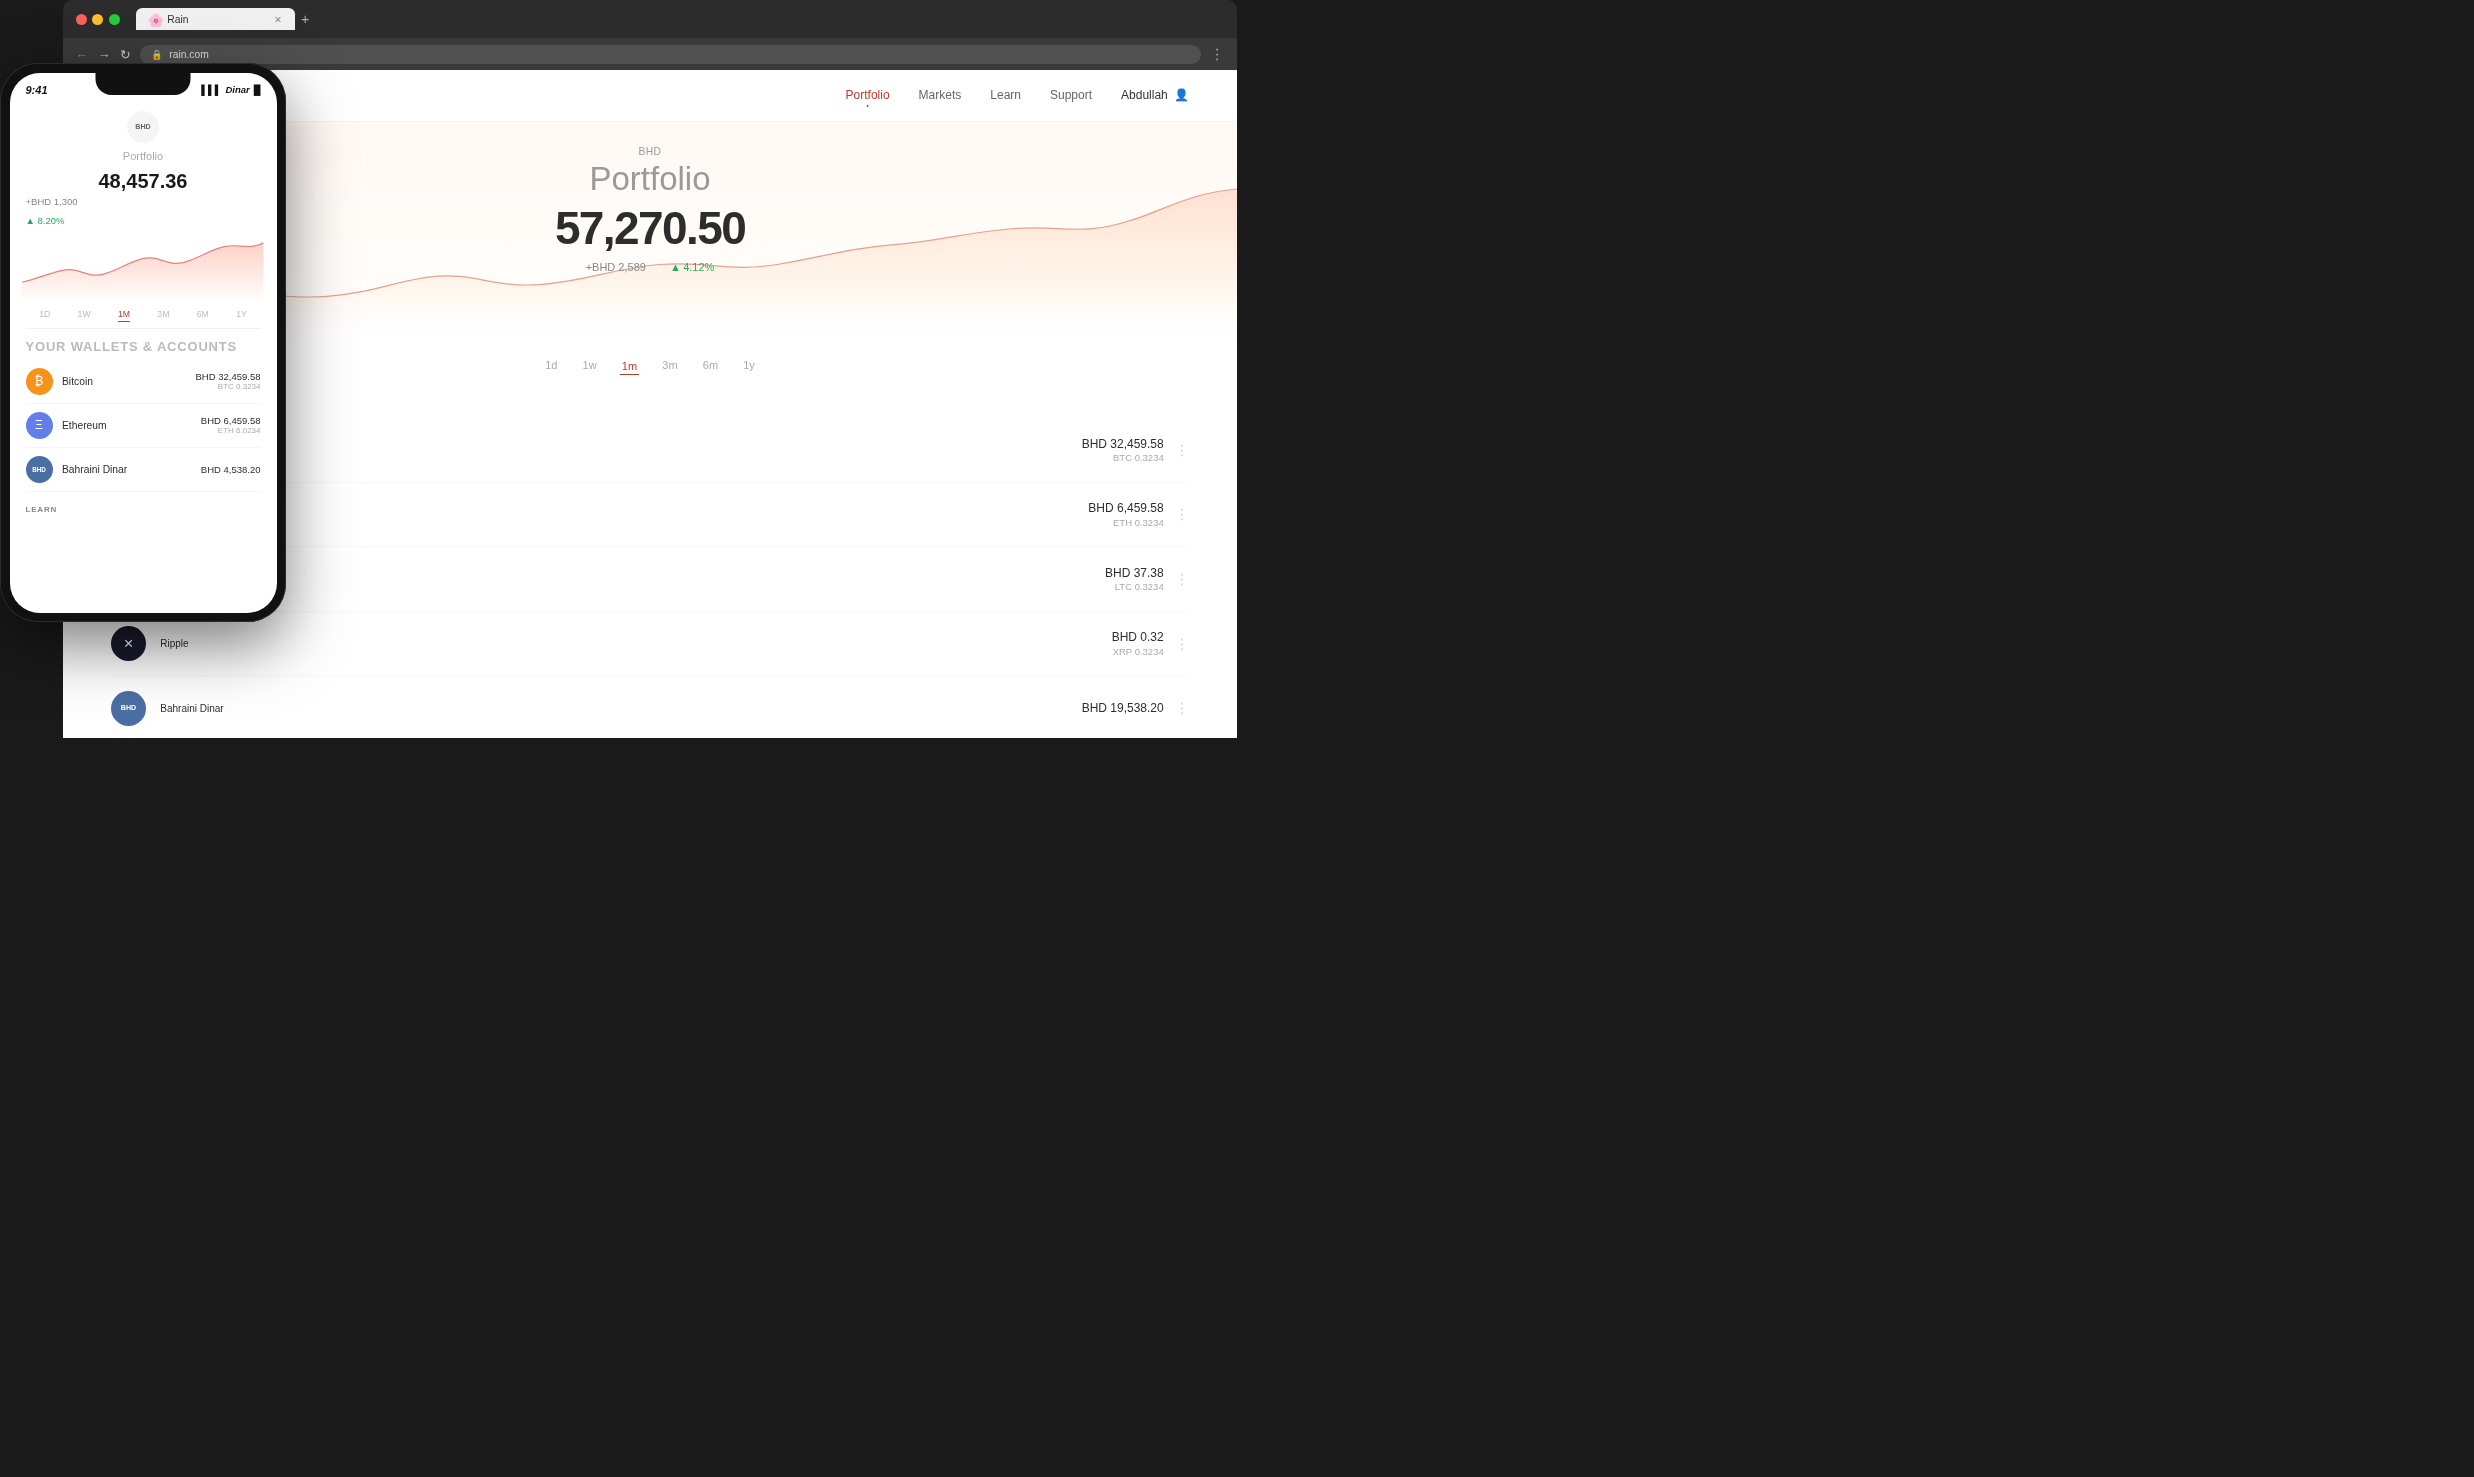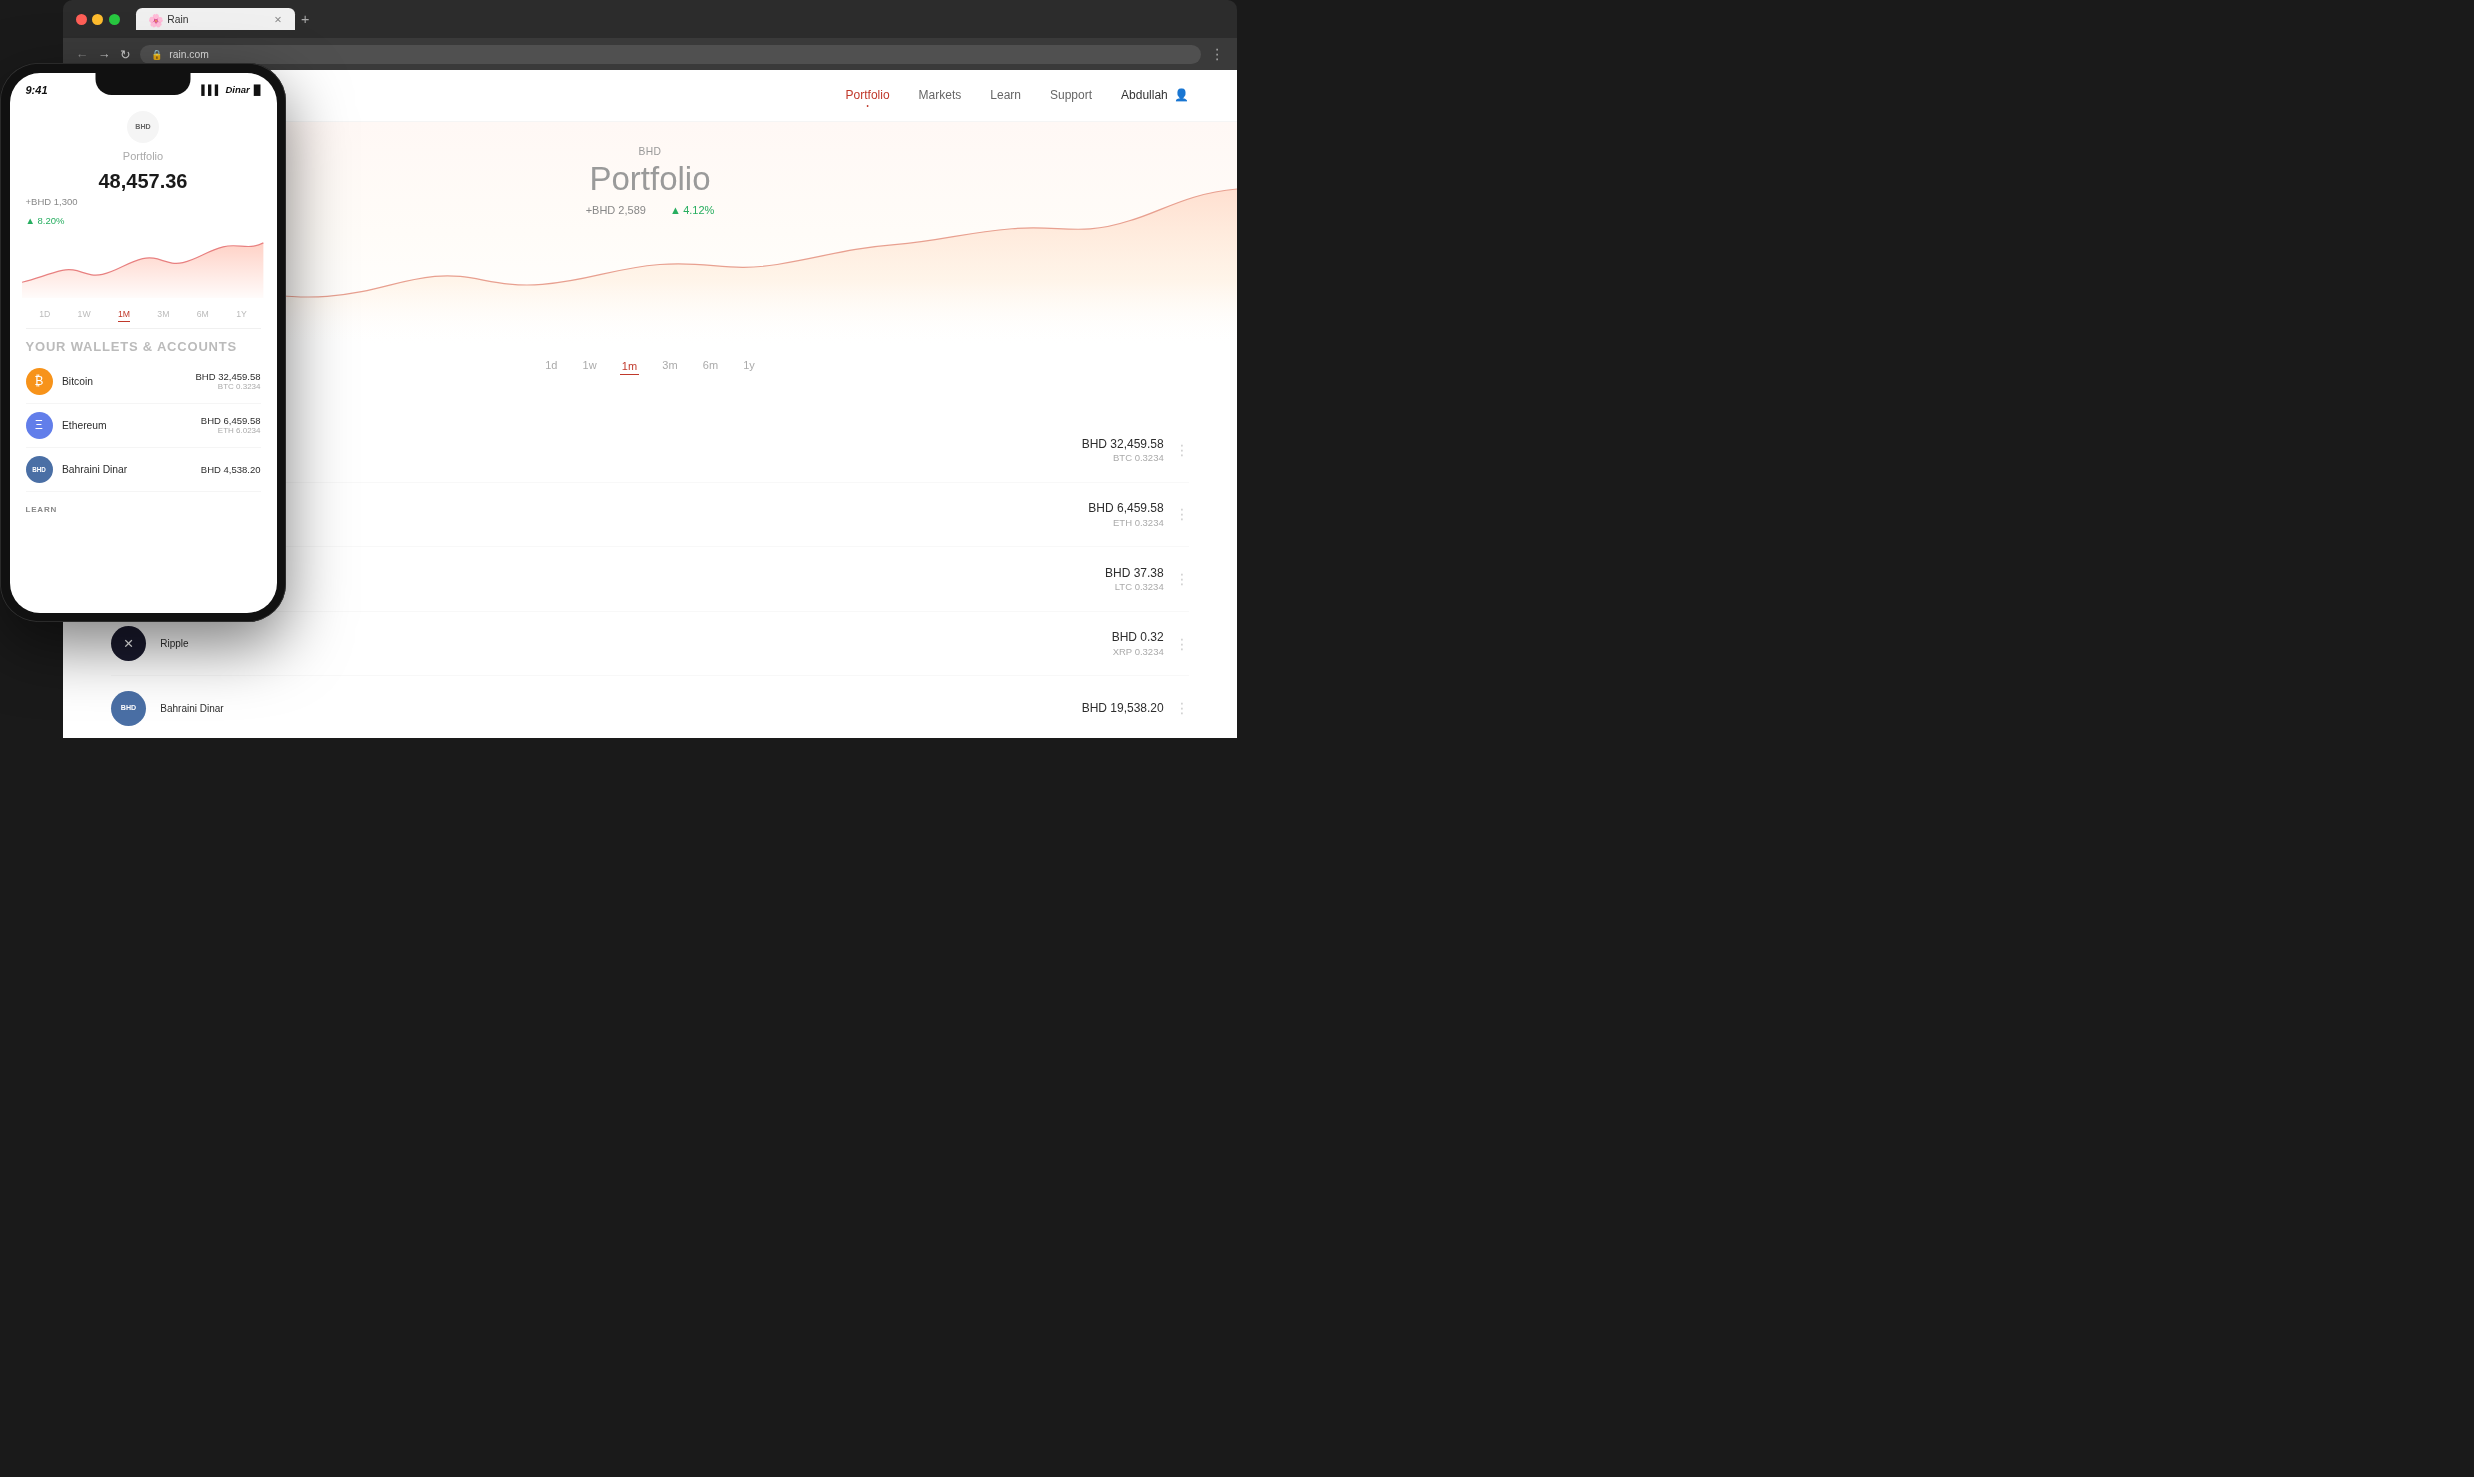--- a/index.html
+++ b/index.html
@@ -596,20 +596,21 @@
           <stop offset="100%" stop-color="#ffe066" stop-opacity="0.05"></stop>
         </linearGradient>
       </defs>
       <path d="M0,140 C50,130 100,150 150,140 C200,130 220,145 270,140 C320,135 340,120 380,115 C420,110 440,130 490,125 C540,120 560,105 610,100 C660,95 680,110 730,100 C780,90 800,80 850,75 C900,70 920,60 970,55 C1020,50 1040,65 1090,45 C1120,35 1150,10 1200,5 L1200,200 L0,200 Z" fill="url(#chartGrad)"></path>
       <path d="M0,140 C50,130 100,150 150,140 C200,130 220,145 270,140 C320,135 340,120 380,115 C420,110 440,130 490,125 C540,120 560,105 610,100 C660,95 680,110 730,100 C780,90 800,80 850,75 C900,70 920,60 970,55 C1020,50 1040,65 1090,45 C1120,35 1150,10 1200,5" fill="none" stroke="#e8a090" stroke-width="1.5"></path>
     </svg>
 
     <div style="position:relative;z-index:2;text-align:center;">
       <div class="portfolio-label">BHD</div>
       <div class="portfolio-title">Portfolio</div>
+      <div class="portfolio-value">57,270.50</div>
       <div class="portfolio-change">
         <span class="change-amount">+BHD 2,589</span>
         <span class="change-pct">
           <span>▲</span>
           <span>4.12%</span>
         </span>
       </div>
     </div>
   </div>
 

